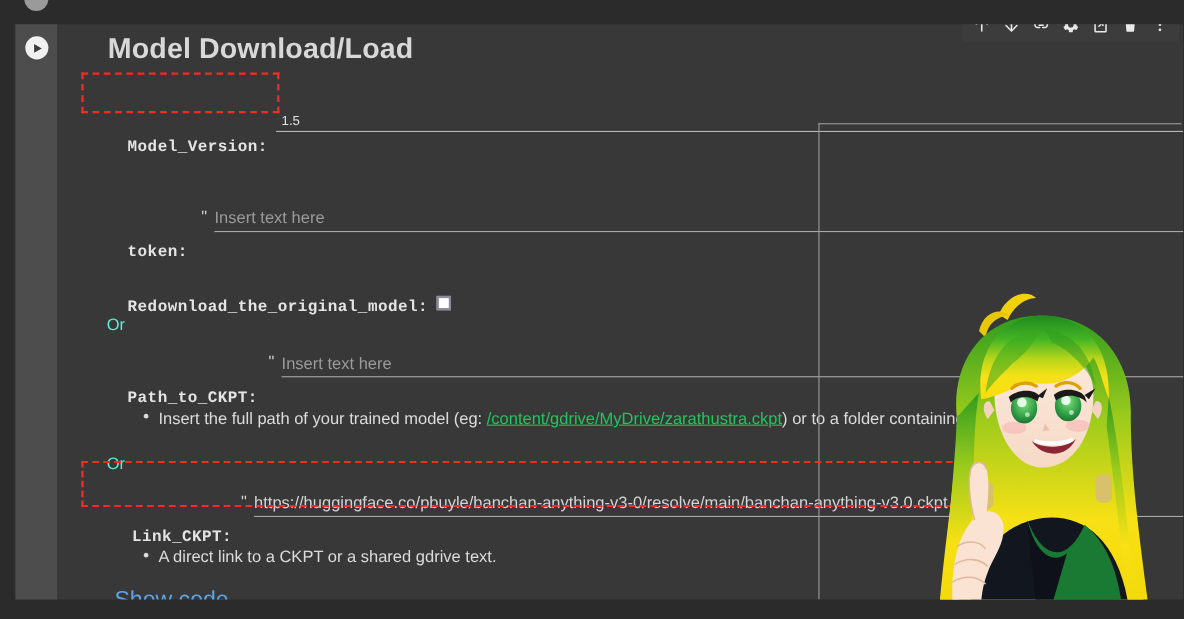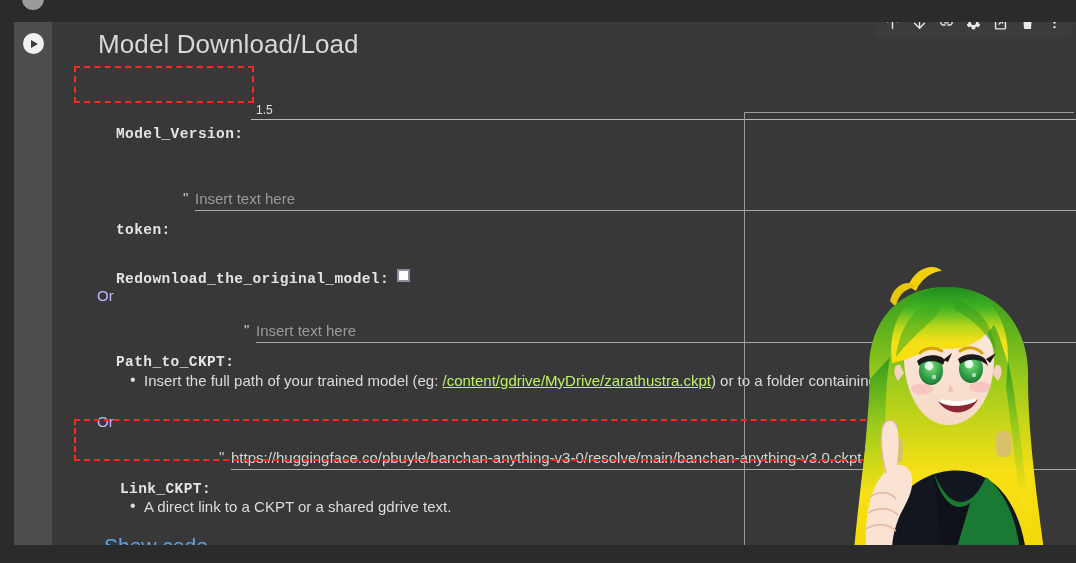--- a/index.html
+++ b/index.html
@@ -89,21 +89,21 @@
     color: #e8e8e8;
   }
   .tb-btn svg { display: block; }
 
   
   .title {
     position: absolute;
     left: 46px; top: 7px;
     font-size: 26px;
     color: #d8d8d8;
-    font-weight: 400;
+    font-weight: 700;
     letter-spacing: 0.1px;
     white-space: nowrap;
   }
 
   
   .row {
     position: absolute;
     display: flex;
     align-items: baseline;
     white-space: nowrap;
@@ -168,40 +168,40 @@
     line-height: 20px;
     overflow: hidden;
     cursor: text;
   }
   .tf .inp.ph { color: #9a9a9a; }
 
   
   .or {
     position: absolute;
     font-size: 15px;
-    color: #c4b5fd;
+    color: #5eead4;
   }
 
   
   .bullet {
     position: absolute;
     font-size: 15px;
     color: #dcdcdc;
     white-space: nowrap;
   }
   .bullet::before {
     content: "\2022";
     position: absolute;
     left: -14px;
     top: -1px;
     color: #dcdcdc;
     font-size: 16px;
   }
   .bullet a {
-    color: #bef264;
+    color: #22c55e;
     text-decoration: underline;
     cursor: pointer;
   }
 
   
   .showcode {
     position: absolute;
     left: 66px; top: 488px;
     font-size: 21px;
     color: #5ea3e8;

